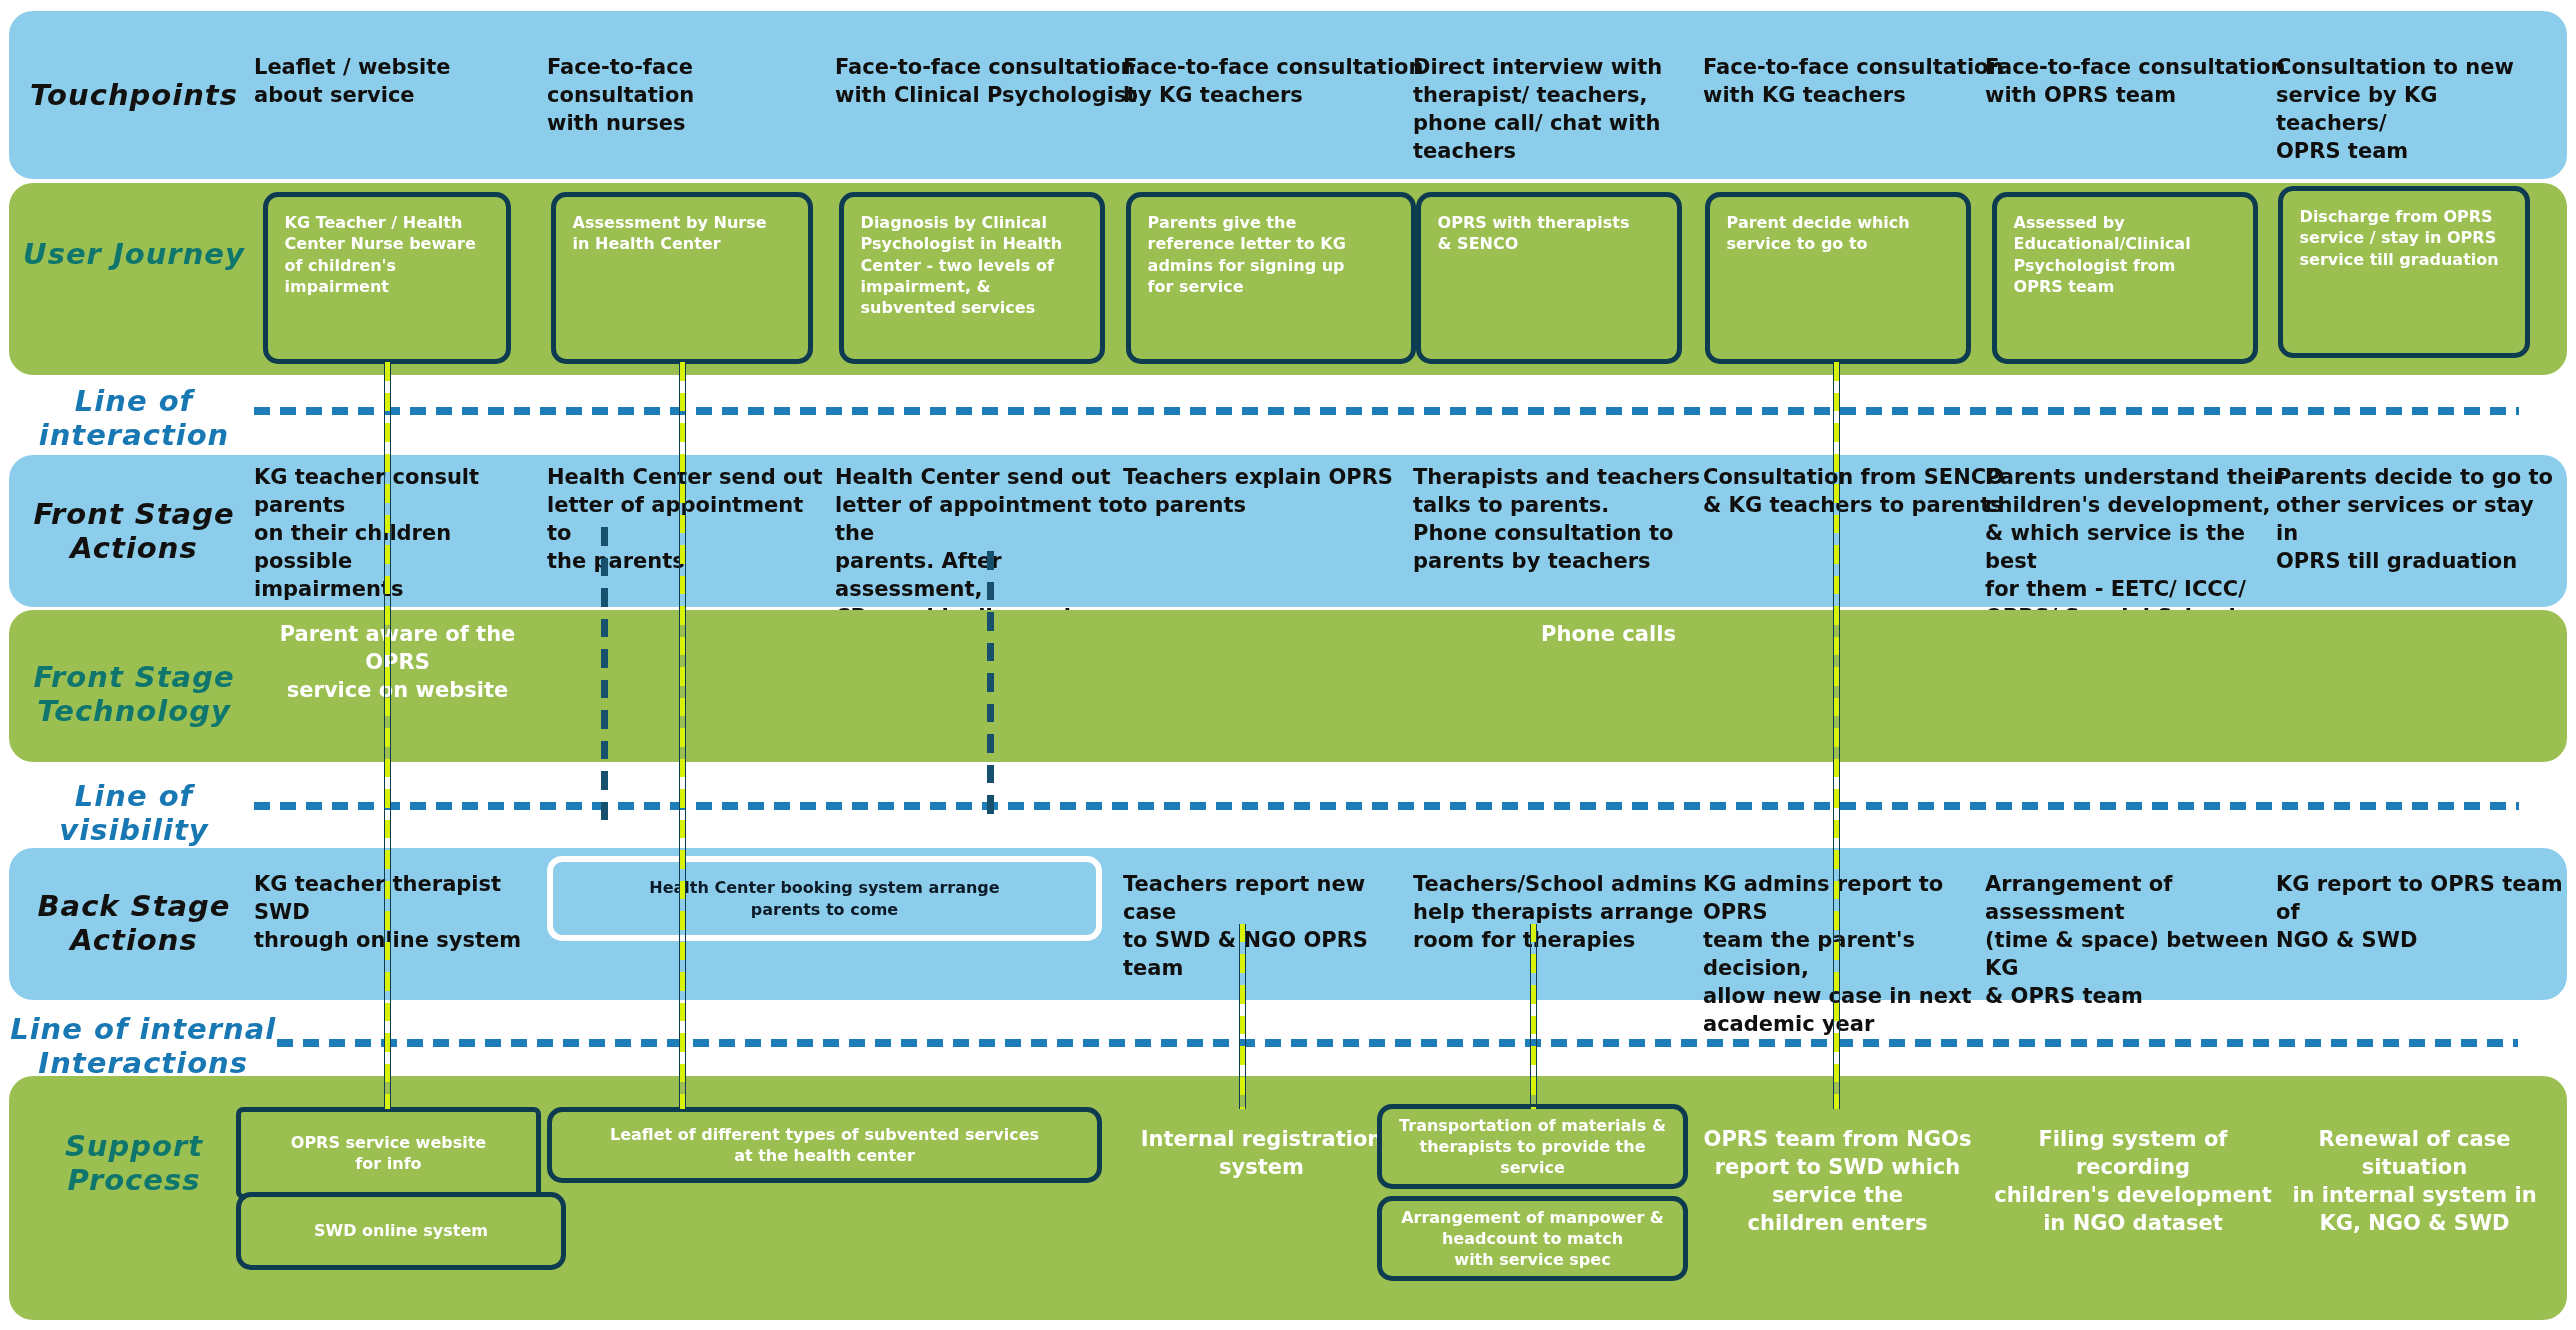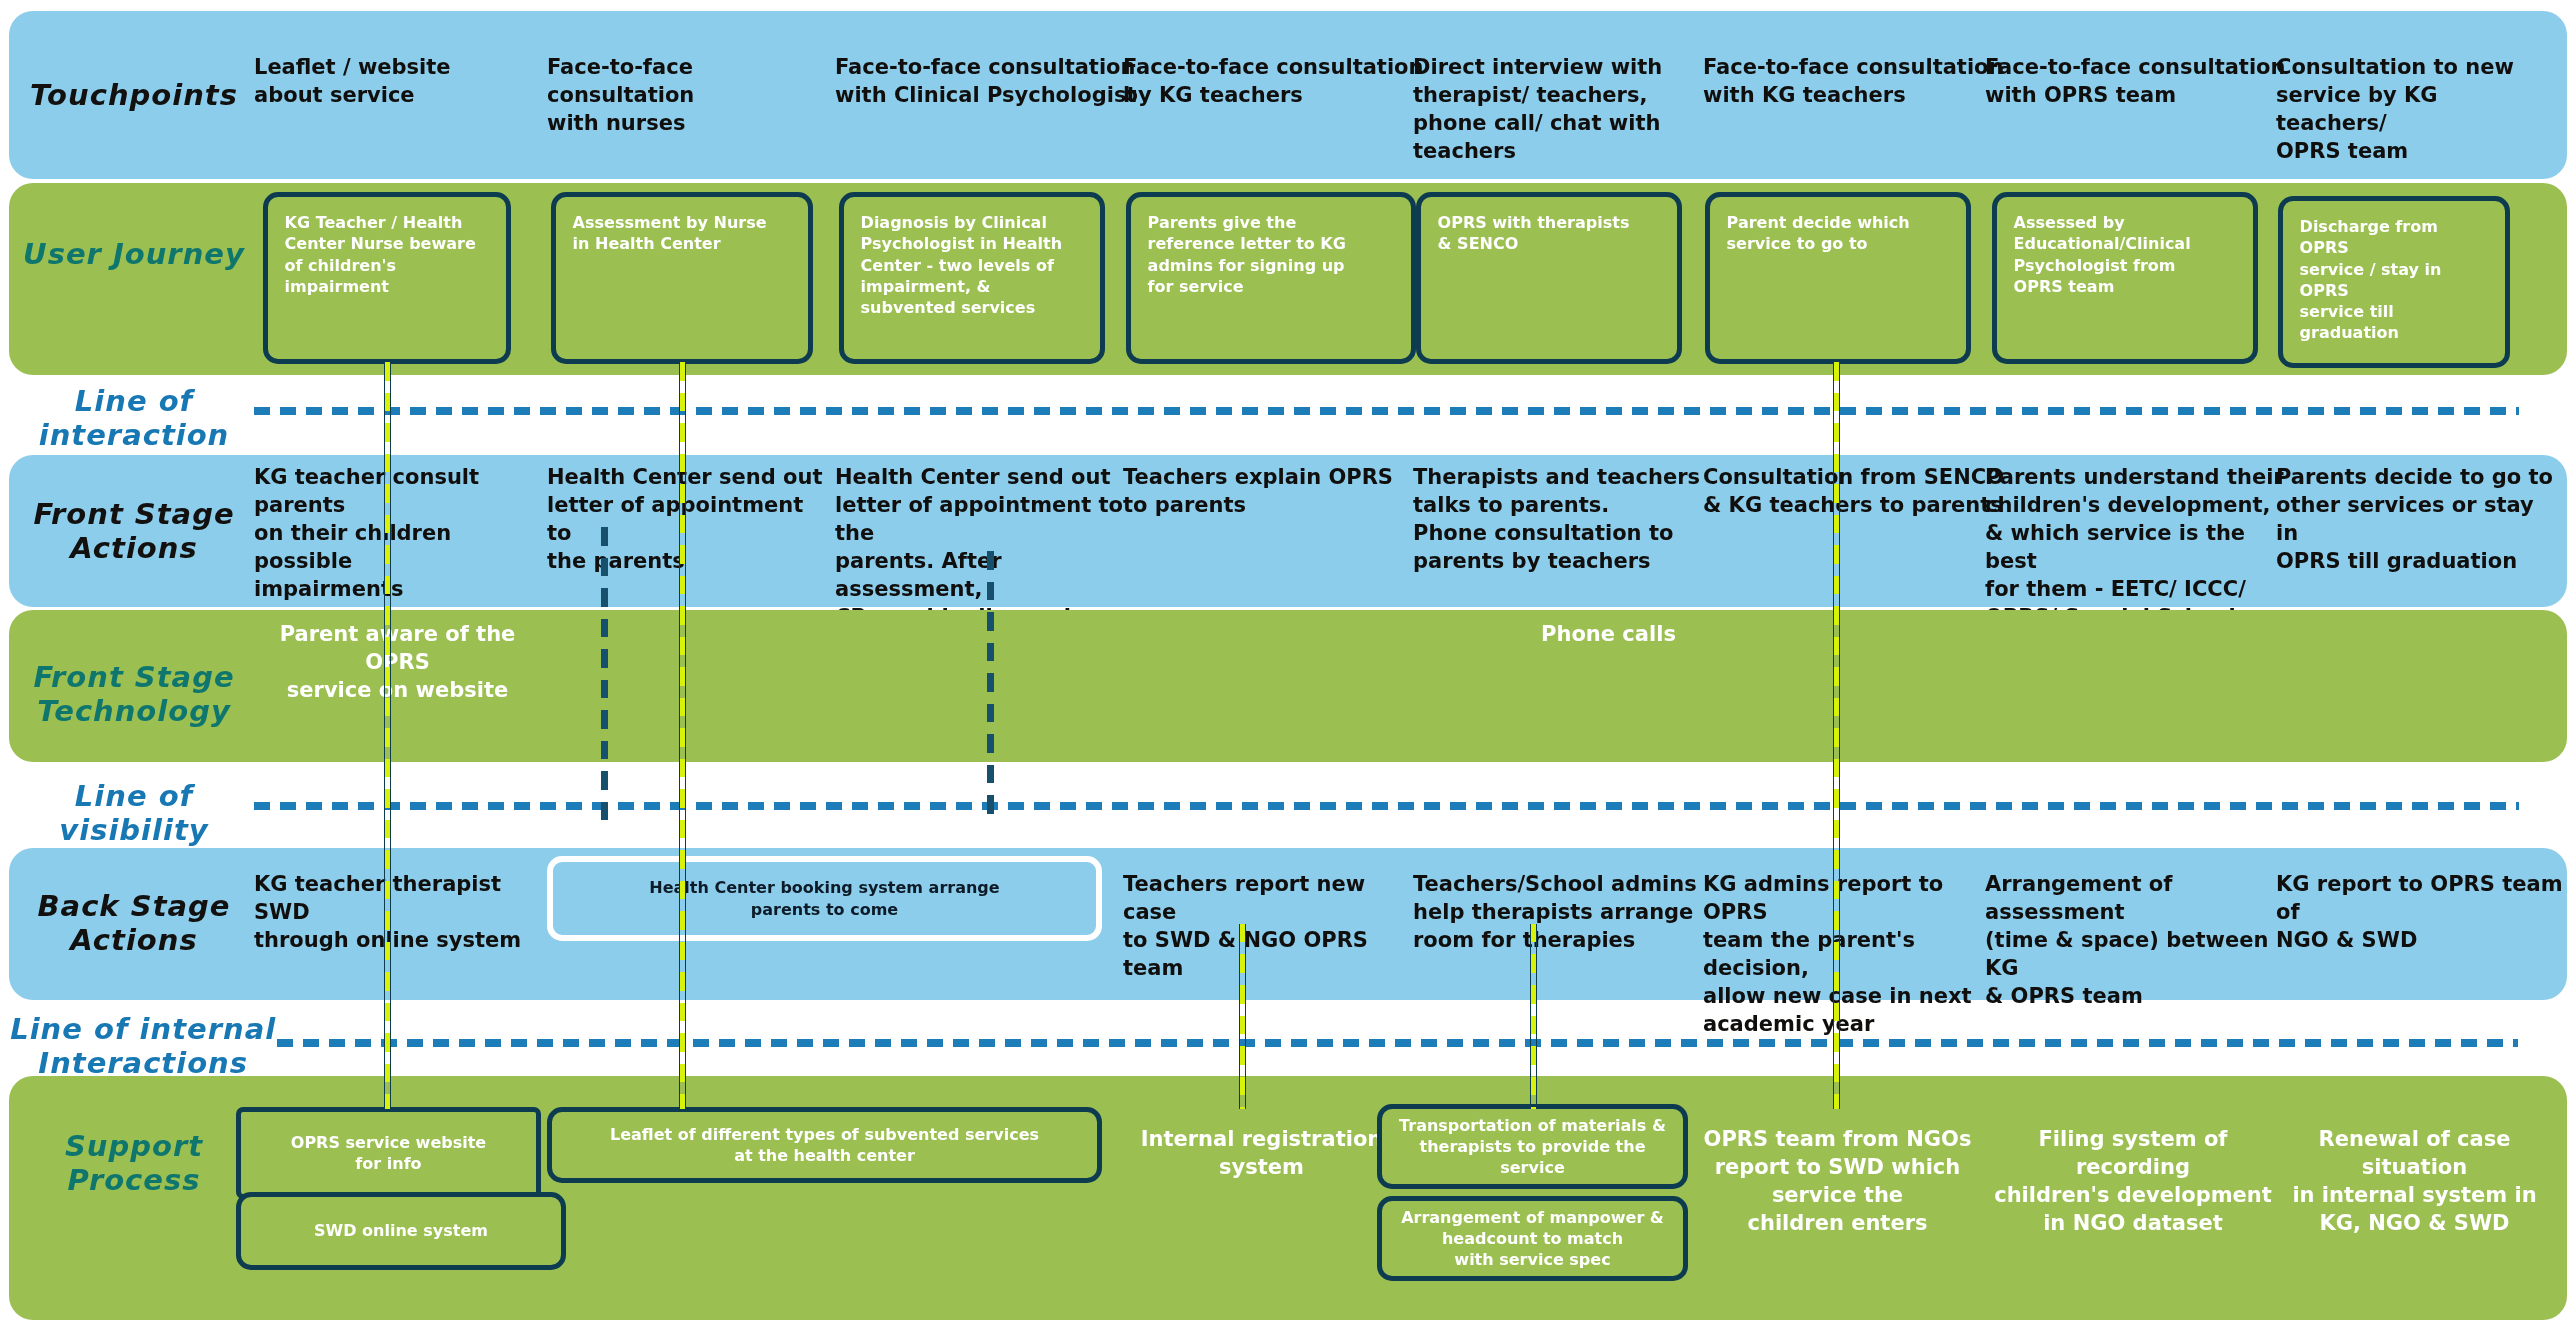--- a/index.html
+++ b/index.html
@@ -134,21 +134,21 @@
 admins for signing up
 for service</div>
   <div class="box onGreen" style="left:1416px; top:192px; width:266px; height:172px;">OPRS with therapists
 &amp; SENCO</div>
   <div class="box onGreen" style="left:1705px; top:192px; width:266px; height:172px;">Parent decide which
 service to go to</div>
   <div class="box onGreen" style="left:1992px; top:192px; width:266px; height:172px;">Assessed by
 Educational/Clinical
 Psychologist from
 OPRS team</div>
-  <div class="box onGreen" style="left:2278px; top:196px; width:232px; height:172px;">Discharge from OPRS
+  <div class="box onGreen" style="left:2278px; top:186px; width:252px; height:172px;">Discharge from OPRS
 service / stay in OPRS
 service till graduation</div>
 
   <div class="rowlabel sep" style="left:18.5px; top:384px; width:231px;">Line of
 interaction</div>
   <div class="hline" style="left:254px; top:407px; width:2265px;"></div>
 
   <div class="band blue" style="left:9.2px; top:455px; width:2558px; height:152px;"></div>
   <div class="rowlabel dark" style="left:18.5px; top:497px; width:231px;">Front Stage
 Actions</div>

